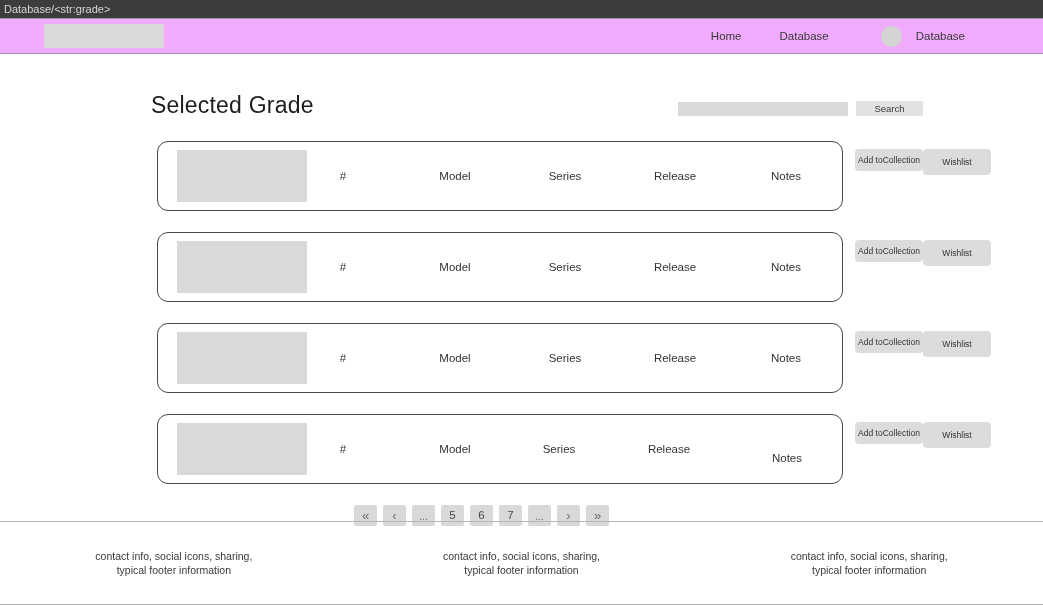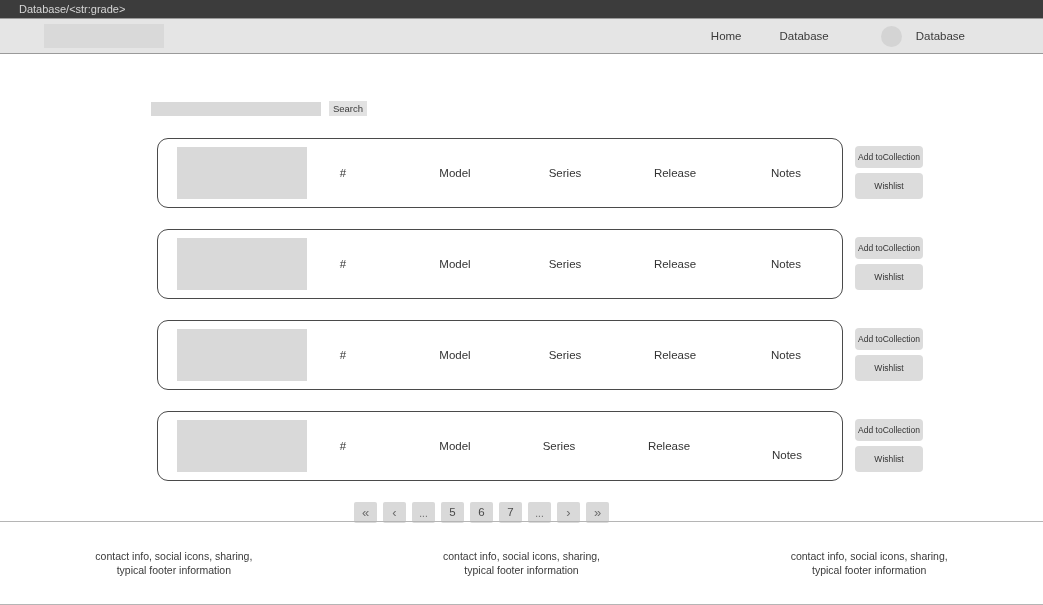--- a/index.html
+++ b/index.html
@@ -16,30 +16,30 @@
     position: relative;
   }
 
   
   .titlebar {
     height: 18px;
     background: #3c3c3c;
     color: #d6d6d6;
     font-size: 11px;
     line-height: 18px;
-    padding-left: 19px;
+    padding-left: 4px;
     box-sizing: border-box;
     white-space: nowrap;
     overflow: hidden;
   }
 
   
   .navbar {
     height: 36px;
-    background: #e5e5e5;
+    background: #f0abfc;
     border-bottom: 1px solid #9a9a9a;
     border-top: 1px solid #9a9a9a;
     box-sizing: border-box;
     display: flex;
     align-items: center;
     position: relative;
   }
   .logo-placeholder {
     width: 120px;
     height: 24px;
@@ -109,21 +109,21 @@
     font-size: 11px;
     padding: 0 4px;
   }
   .search-button {
     margin-left: 8px;
     background: #e2e2e2;
     border: none;
     font-family: "Liberation Sans", sans-serif;
     font-size: 9.5px;
     color: #3a3a3a;
-    width: 38px;
+    width: 67px;
     height: 15px;
     line-height: 15px;
     padding: 0;
     text-align: center;
     cursor: pointer;
   }
 
   
   .card-list {
     margin-top: 22px;
@@ -163,21 +163,20 @@
     position: absolute;
     font-size: 11.5px;
     color: #333333;
     white-space: nowrap;
     transform: translate(-50%, -50%);
   }
 
   .card-actions {
     margin-left: 12px;
     display: flex;
-    flex-direction: column;
     padding-top: 8px;
   }
   .action-button {
     width: 68px;
     background: #dcdcdc;
     border: none;
     border-radius: 4px;
     font-family: "Liberation Sans", sans-serif;
     font-size: 8.5px;
     line-height: 10px;
@@ -272,20 +271,21 @@
     <div class="nav-user">
       <div class="avatar"></div>
       <span class="nav-username">Database</span>
     </div>
   </div>
 </div>
 
 <div class="content">
 
   <div class="page-head">
+    <h1 class="page-title">Selected Grade</h1>
     <div class="search-group">
       <input class="search-input" type="text" placeholder="" style="">
       <button class="search-button">Search</button>
     </div>
   </div>
 
   <div class="card-list">
 
     <div class="card-row">
       <div class="card">

